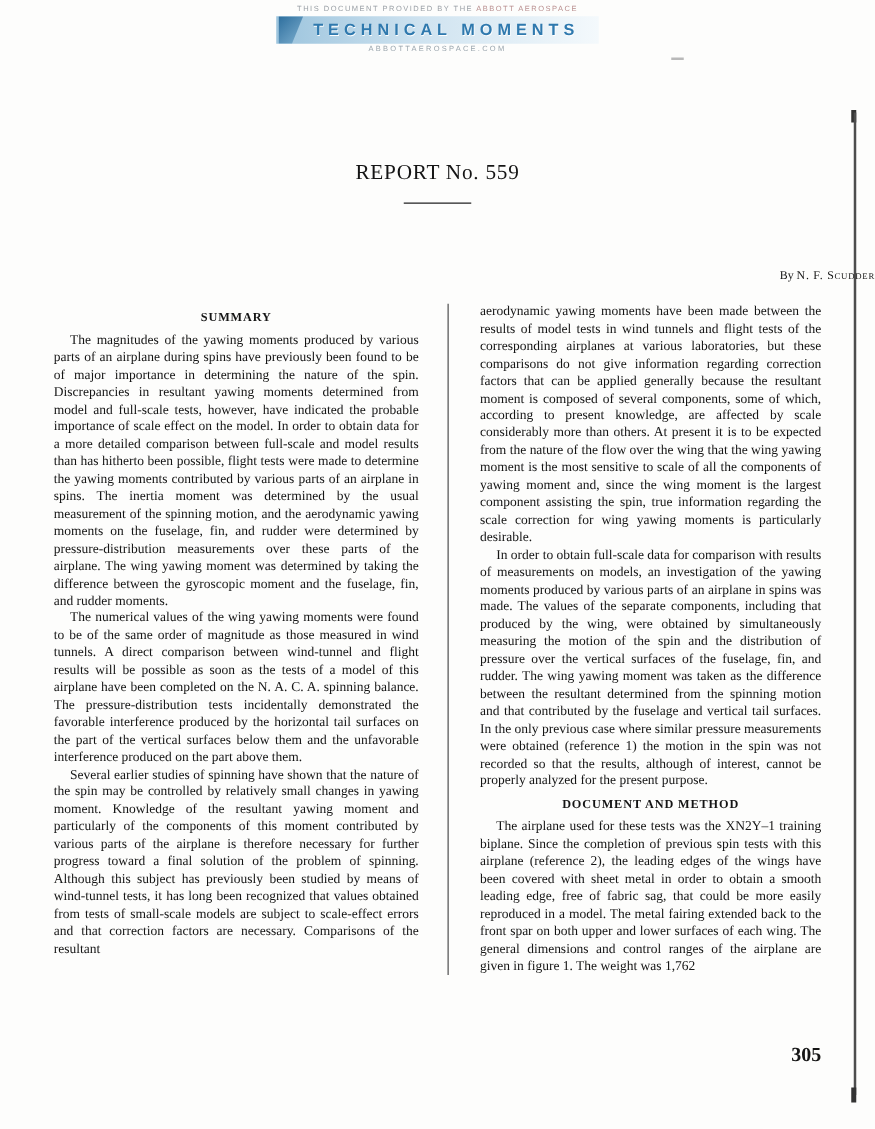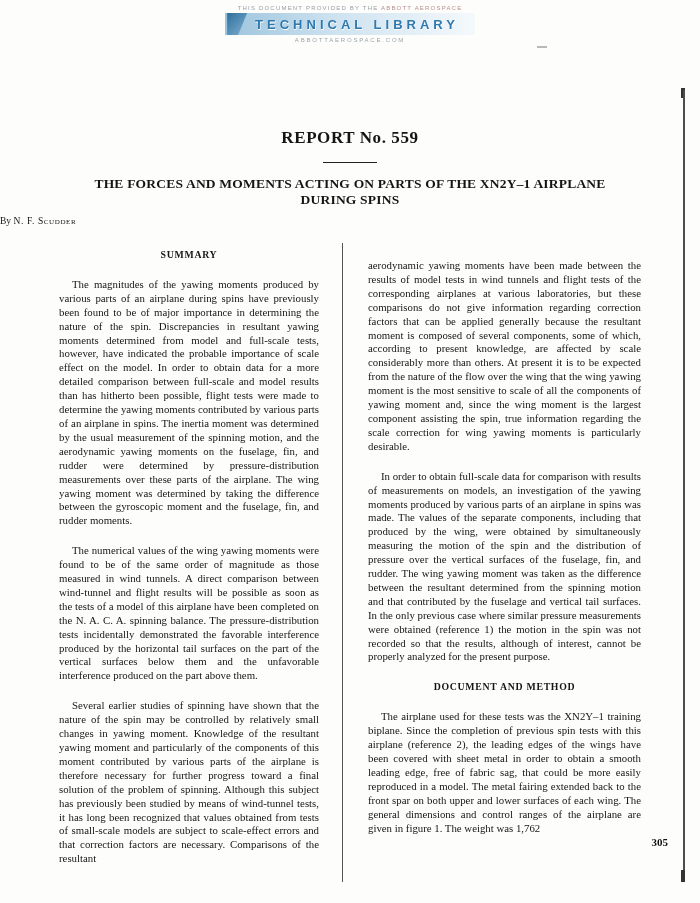--- a/index.html
+++ b/index.html
@@ -56,21 +56,21 @@
     letter-spacing: 1.8px;
     color: #9aa5ad;
   }
 
   
   .report-no {
     position: absolute;
     top: 128px; left: 0; width: 100%;
     text-align: center;
     font-size: 17px;
-    font-weight: bold;
+    font-weight: normal;
     letter-spacing: 0.6px;
   }
   .title-rule {
     position: absolute;
     top: 162px; left: 50%;
     transform: translateX(-50%);
     width: 54px; height: 1px;
     background: #222;
   }
   .main-title {
@@ -78,61 +78,62 @@
     top: 176px; left: 0; width: 100%;
     text-align: center;
     font-weight: bold;
     font-size: 13.5px;
     line-height: 16px;
     letter-spacing: 0.2px;
   }
   .byline {
     position: absolute;
     top: 216px; left: 0; width: 100%;
-    text-align: left;
+    text-align: right;
     font-size: 9.5px;
   }
   .byline .author { font-variant: small-caps; letter-spacing: 0.6px; }
 
   
   .columns {
     position: absolute;
     top: 243px; left: 43px;
     width: 614px;
     display: flex;
     align-items: stretch;
+    gap: 16px;
   }
   .col {
     font-size: 10.8px;
     line-height: 13.9px;
     text-align: justify;
   }
   .col-left  { flex: 0 0 299px; padding-right: 7px; }
   .col-divider { flex: 0 0 1px; background: #555; }
   .col-right { flex: 1 1 auto; padding-left: 9px; }
 
   .section-heading {
     text-align: center;
     font-weight: bold;
     font-size: 9.8px;
     letter-spacing: 0.7px;
     margin: 5px 0 4px 0;
   }
-  .col p { margin: 16px; }
+  .col p { margin: 0; }
   .col p.indent { text-indent: 13px; }
   .italic { }
 
   
   .page-number {
     position: absolute;
-    top: 836px; left: 54px;
+    top: 836px; left: 43px;
     width: 614px;
     text-align: right;
     font-weight: bold;
-    font-size: 11px;
+    font-size: 16px;
     font-family: Liberation Serif, serif;
   }
 
   
   .right-scan-line {
     position: absolute;
     left: 683px; top: 90px;
     width: 1.5px; height: 786px;
     background: #4d4d4d;
   }
@@ -160,36 +161,32 @@
 
 <div class="page">
 
   <div class="scan-header">
     <div class="provided-line">
       <span>THIS DOCUMENT PROVIDED BY THE</span>
       <span class="brand">ABBOTT AEROSPACE</span>
     </div>
     <div class="banner">
       <span class="banner-emblem"></span>
-      <span class="banner-text">TECHNICAL LIBRARY</span>
+      <span class="banner-text">TECHNICAL MOMENTS</span>
     </div>
     <div class="website">ABBOTTAEROSPACE.COM</div>
   </div>
 
   <div class="dash-artifact"></div>
   <div class="right-scan-tick-top"></div>
   <div class="right-scan-line"></div>
   <div class="right-scan-tick-bottom"></div>
 
   <div class="report-no">REPORT No. 559</div>
   <div class="title-rule"></div>
-  <div class="main-title">
-    <div>THE FORCES AND MOMENTS ACTING ON PARTS OF THE XN2Y–1 AIRPLANE</div>
-    <div>DURING SPINS</div>
-  </div>
   <div class="byline">
     <span class="by">By</span>
     <span class="author">N. F. Scudder</span>
   </div>
 
   <div class="columns">
 
     <div class="col col-left">
       <div class="section-heading">SUMMARY</div>
       <p class="italic indent">The magnitudes of the yawing moments produced by various parts of an airplane during spins have previously been found to be of major importance in determining the nature of the spin.  Discrepancies in resultant yawing moments determined from model and full-scale tests, however, have indicated the probable importance of scale effect on the model.  In order to obtain data for a more detailed comparison between full-scale and model results than has hitherto been possible, flight tests were made to determine the yawing moments contributed by various parts of an airplane in spins.  The inertia moment was determined by the usual measurement of the spinning motion, and the aerodynamic yawing moments on the fuselage, fin, and rudder were determined by pressure-distribution measurements over these parts of the airplane.  The wing yawing moment was determined by taking the difference between the gyroscopic moment and the fuselage, fin, and rudder moments.</p>

